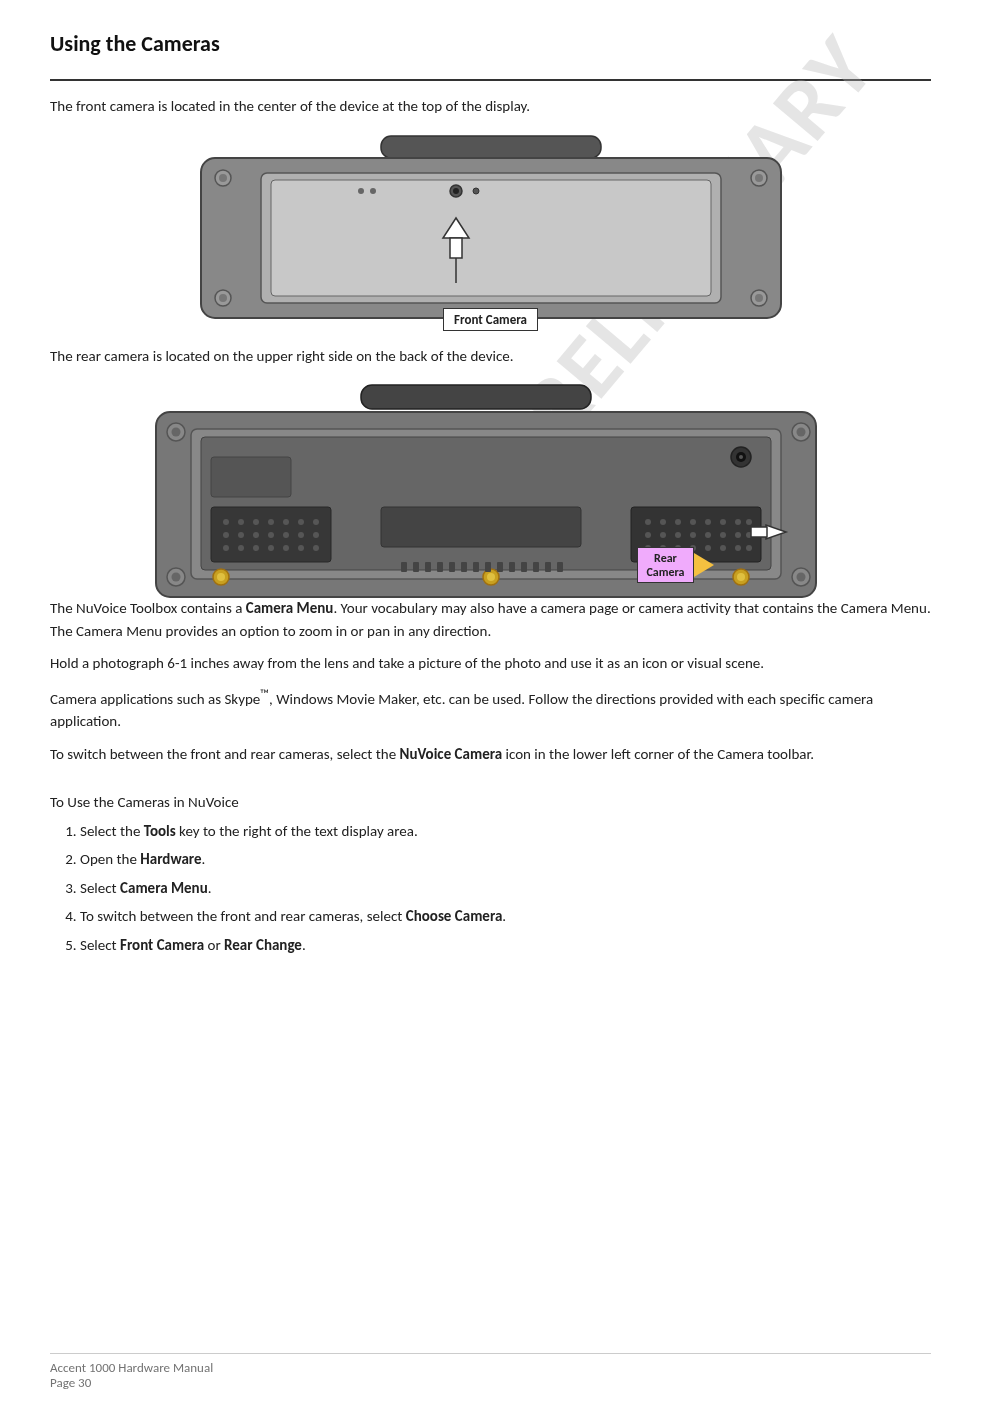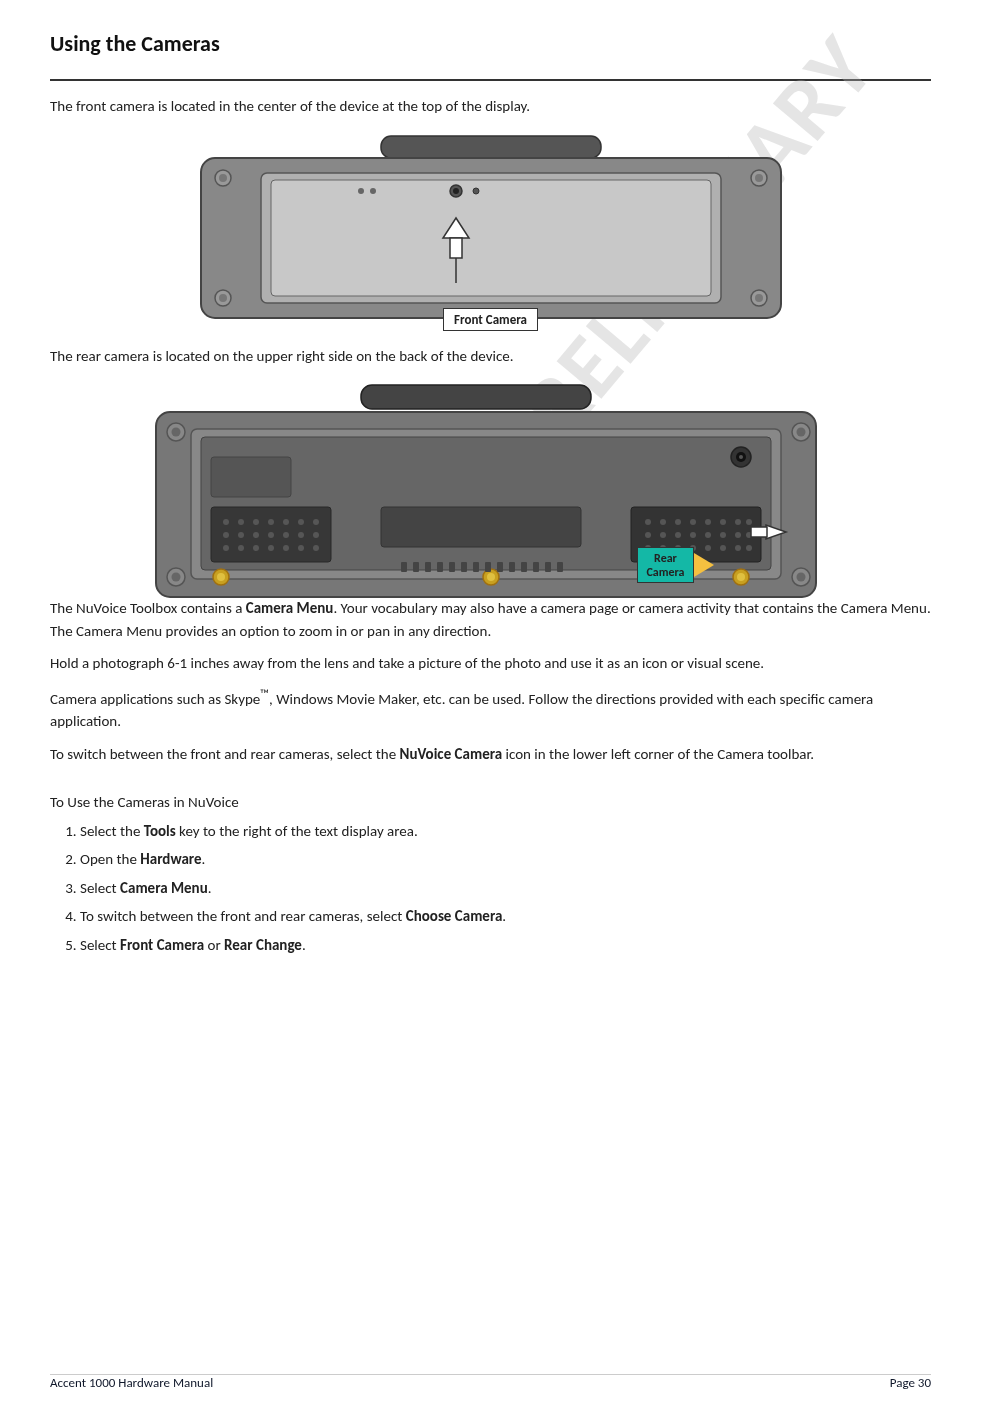--- a/index.html
+++ b/index.html
@@ -49,21 +49,21 @@
       padding: 3px 10px;
       font-size: 13px;
       font-weight: bold;
       display: inline-block;
       white-space: nowrap;
     }
 
     
     .callout-arrow-box {
       border: 1.5px solid #333;
-      background: #14b8a6;
+      background: #f0abfc;
       padding: 3px 8px;
       font-size: 12px;
       font-weight: bold;
       display: inline-block;
       white-space: nowrap;
       text-align: center;
     }
 
     
     ol {
@@ -85,23 +85,24 @@
 
     
     .footer {
       position: absolute;
       bottom: 20px;
       left: 50px;
       right: 50px;
       display: flex;
       justify-content: space-between;
       font-size: 13px;
-      color: #0f172a;
+      color: #737373;
       border-top: 1px solid #ccc;
-      padding-top: 0;
+      padding-top: 6px;
+      flex-direction: column;
     }
 
     
     .watermark {
       position: absolute;
       top: 200px;
       right: 30px;
       font-size: 90px;
       font-weight: bold;
       color: rgba(180,180,180,0.35);

